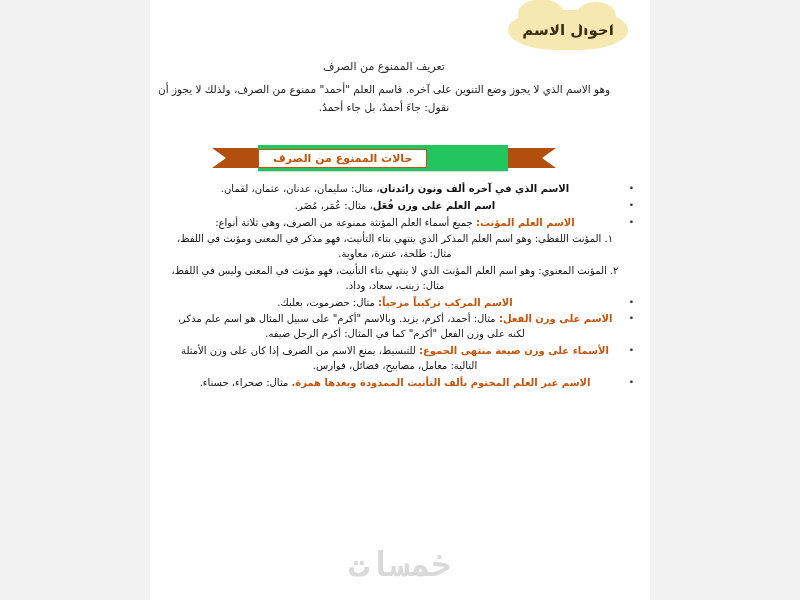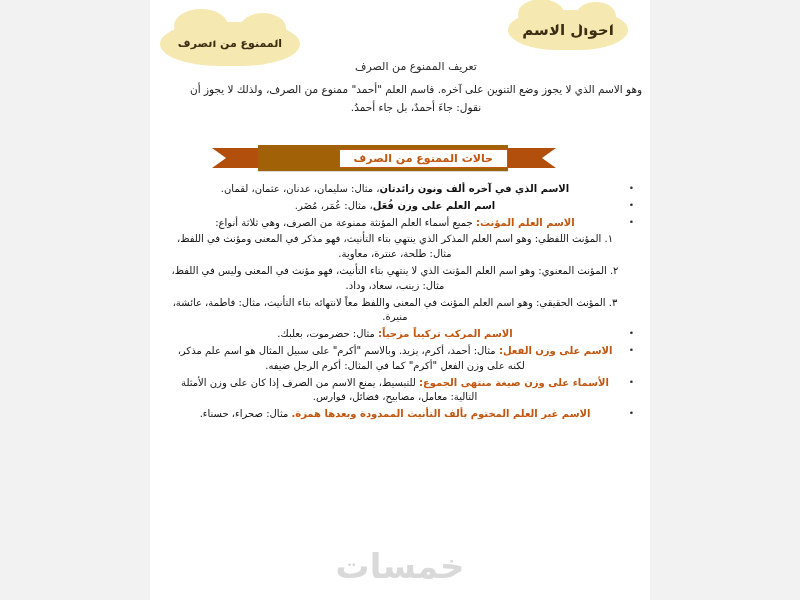--- a/index.html
+++ b/index.html
@@ -75,21 +75,21 @@
     width: 140px;
     height: 44px;
     font-size: 11px;
   }
   .cloud-topic::before { width: 54px; height: 34px; left: 14px;  top: -13px; }
   .cloud-topic::after  { width: 46px; height: 30px; right: 14px; top: -9px; }
 
   
   .intro-wrap {
     position: absolute;
-    left: 184px;
+    left: 152px;
     top: 60px;
     width: 464px;
     text-align: center;
     color: #1a1a1a;
   }
   .intro-title {
     font-size: 11px;
     margin-bottom: 8px;
     color: #2b2b2b;
   }
@@ -100,24 +100,24 @@
     color: #1a1a1a;
   }
 
   
   .ribbon {
     position: absolute;
     left: 258px;
     top: 145px;
     width: 250px;
     height: 26px;
-    background: #a16207;
+    background: #22c55e;
     display: flex;
     align-items: center;
-    justify-content: flex-start;
+    justify-content: flex-end;
     color: #ffffff;
     font-weight: bold;
     font-size: 11.5px;
     box-shadow: 0 1px 0 rgba(0,0,0,0.15);
   }
   .ribbon-inner {
     background: #ffffff;
     color: #c0560f;
     border: 1px solid #c0560f;
     padding: 2px 14px;
@@ -177,59 +177,56 @@
     position: absolute;
     left: 0;
     right: 0;
     bottom: 14px;
     text-align: center;
     color: #d9d9d9;
     font-size: 34px;
     font-weight: bold;
     letter-spacing: 2px;
     user-select: none;
+    font-family: Liberation Mono, monospace;
   }
 </style>
 </head>
 <body>
 
 <div id="page">
 
   <div class="gutter left"></div>
   <div class="gutter right"></div>
 
   <div class="sheet"></div>
 
   <div class="cloud cloud-title">
     <span>أحوال الاسم</span>
   </div>
 
-  <div class="cloud cloud-topic">
-    <span>الممنوع من الصرف</span>
-  </div>
 
   <div class="intro-wrap">
     <div class="intro-title">تعريف الممنوع من الصرف</div>
     <div class="intro-body">وهو الاسم الذي لا يجوز وضع التنوين على آخره. فاسم العلم "أحمد" ممنوع من الصرف، ولذلك لا يجوز أن نقول: جاءَ أحمدٌ، بل جاء أحمدُ.</div>
   </div>
 
   <div class="ribbon-tail right"></div>
   <div class="ribbon-tail left"></div>
   <div class="ribbon">
     <span class="ribbon-inner">حالات الممنوع من الصرف</span>
   </div>
 
   <div class="content">
     <ul class="rules">
         <li class="bulleted"><span class="hl-dark">الاسم الذي في آخره ألف ونون زائدتان</span><span>، مثال: سليمان، عدنان، عثمان، لقمان.</span></li>
         <li class="bulleted"><span class="hl-dark">اسم العلم على وزن فُعَل</span><span>، مثال: عُمَر، مُضَر.</span></li>
         <li class="bulleted"><span class="hl-orange">الاسم العلم المؤنث:</span><span> جميع أسماء العلم المؤنثة ممنوعة من الصرف، وهي ثلاثة أنواع:</span></li>
         <li class="sub"><span>١. المؤنث اللفظي: وهو اسم العلم المذكر الذي ينتهي بتاء التأنيث، فهو مذكر في المعنى ومؤنث في اللفظ، مثال: طلحة، عنترة، معاوية.</span></li>
         <li class="sub"><span>٢. المؤنث المعنوي: وهو اسم العلم المؤنث الذي لا ينتهي بتاء التأنيث، فهو مؤنث في المعنى وليس في اللفظ، مثال: زينب، سعاد، وداد.</span></li>
-        <li class="sub"><span>٣. المؤنث الحقيقي: وهو اسم العلم المؤنث في المعنى واللفظ معاً لانتهائه بتاء التأنيث، مثال: فاطمة، عائشة، منيرة.</span></li>
         <li class="bulleted"><span class="hl-orange">الاسم المركب تركيباً مزجياً:</span><span> مثال: حضرموت، بعلبك.</span></li>
         <li class="bulleted"><span class="hl-orange">الاسم على وزن الفعل:</span><span> مثال: أحمد، أكرم، يزيد. وبالاسم "أكرم" على سبيل المثال هو اسم علم مذكر، لكنه على وزن الفعل "أكرم" كما في المثال: أكرم الرجل ضيفه.</span></li>
         <li class="bulleted"><span class="hl-orange">الأسماء على وزن صيغة منتهى الجموع:</span><span> للتبسيط، يمنع الاسم من الصرف إذا كان على وزن الأمثلة التالية: معامل، مصابيح، فضائل، فوارس.</span></li>
         <li class="bulleted"><span class="hl-orange">الاسم غير العلم المختوم بألف التأنيث الممدودة وبعدها همزة.</span><span> مثال: صحراء، حسناء.</span></li>
       </ul>
   </div>
 
   <div class="watermark">خمسات</div>
 </div>
 

